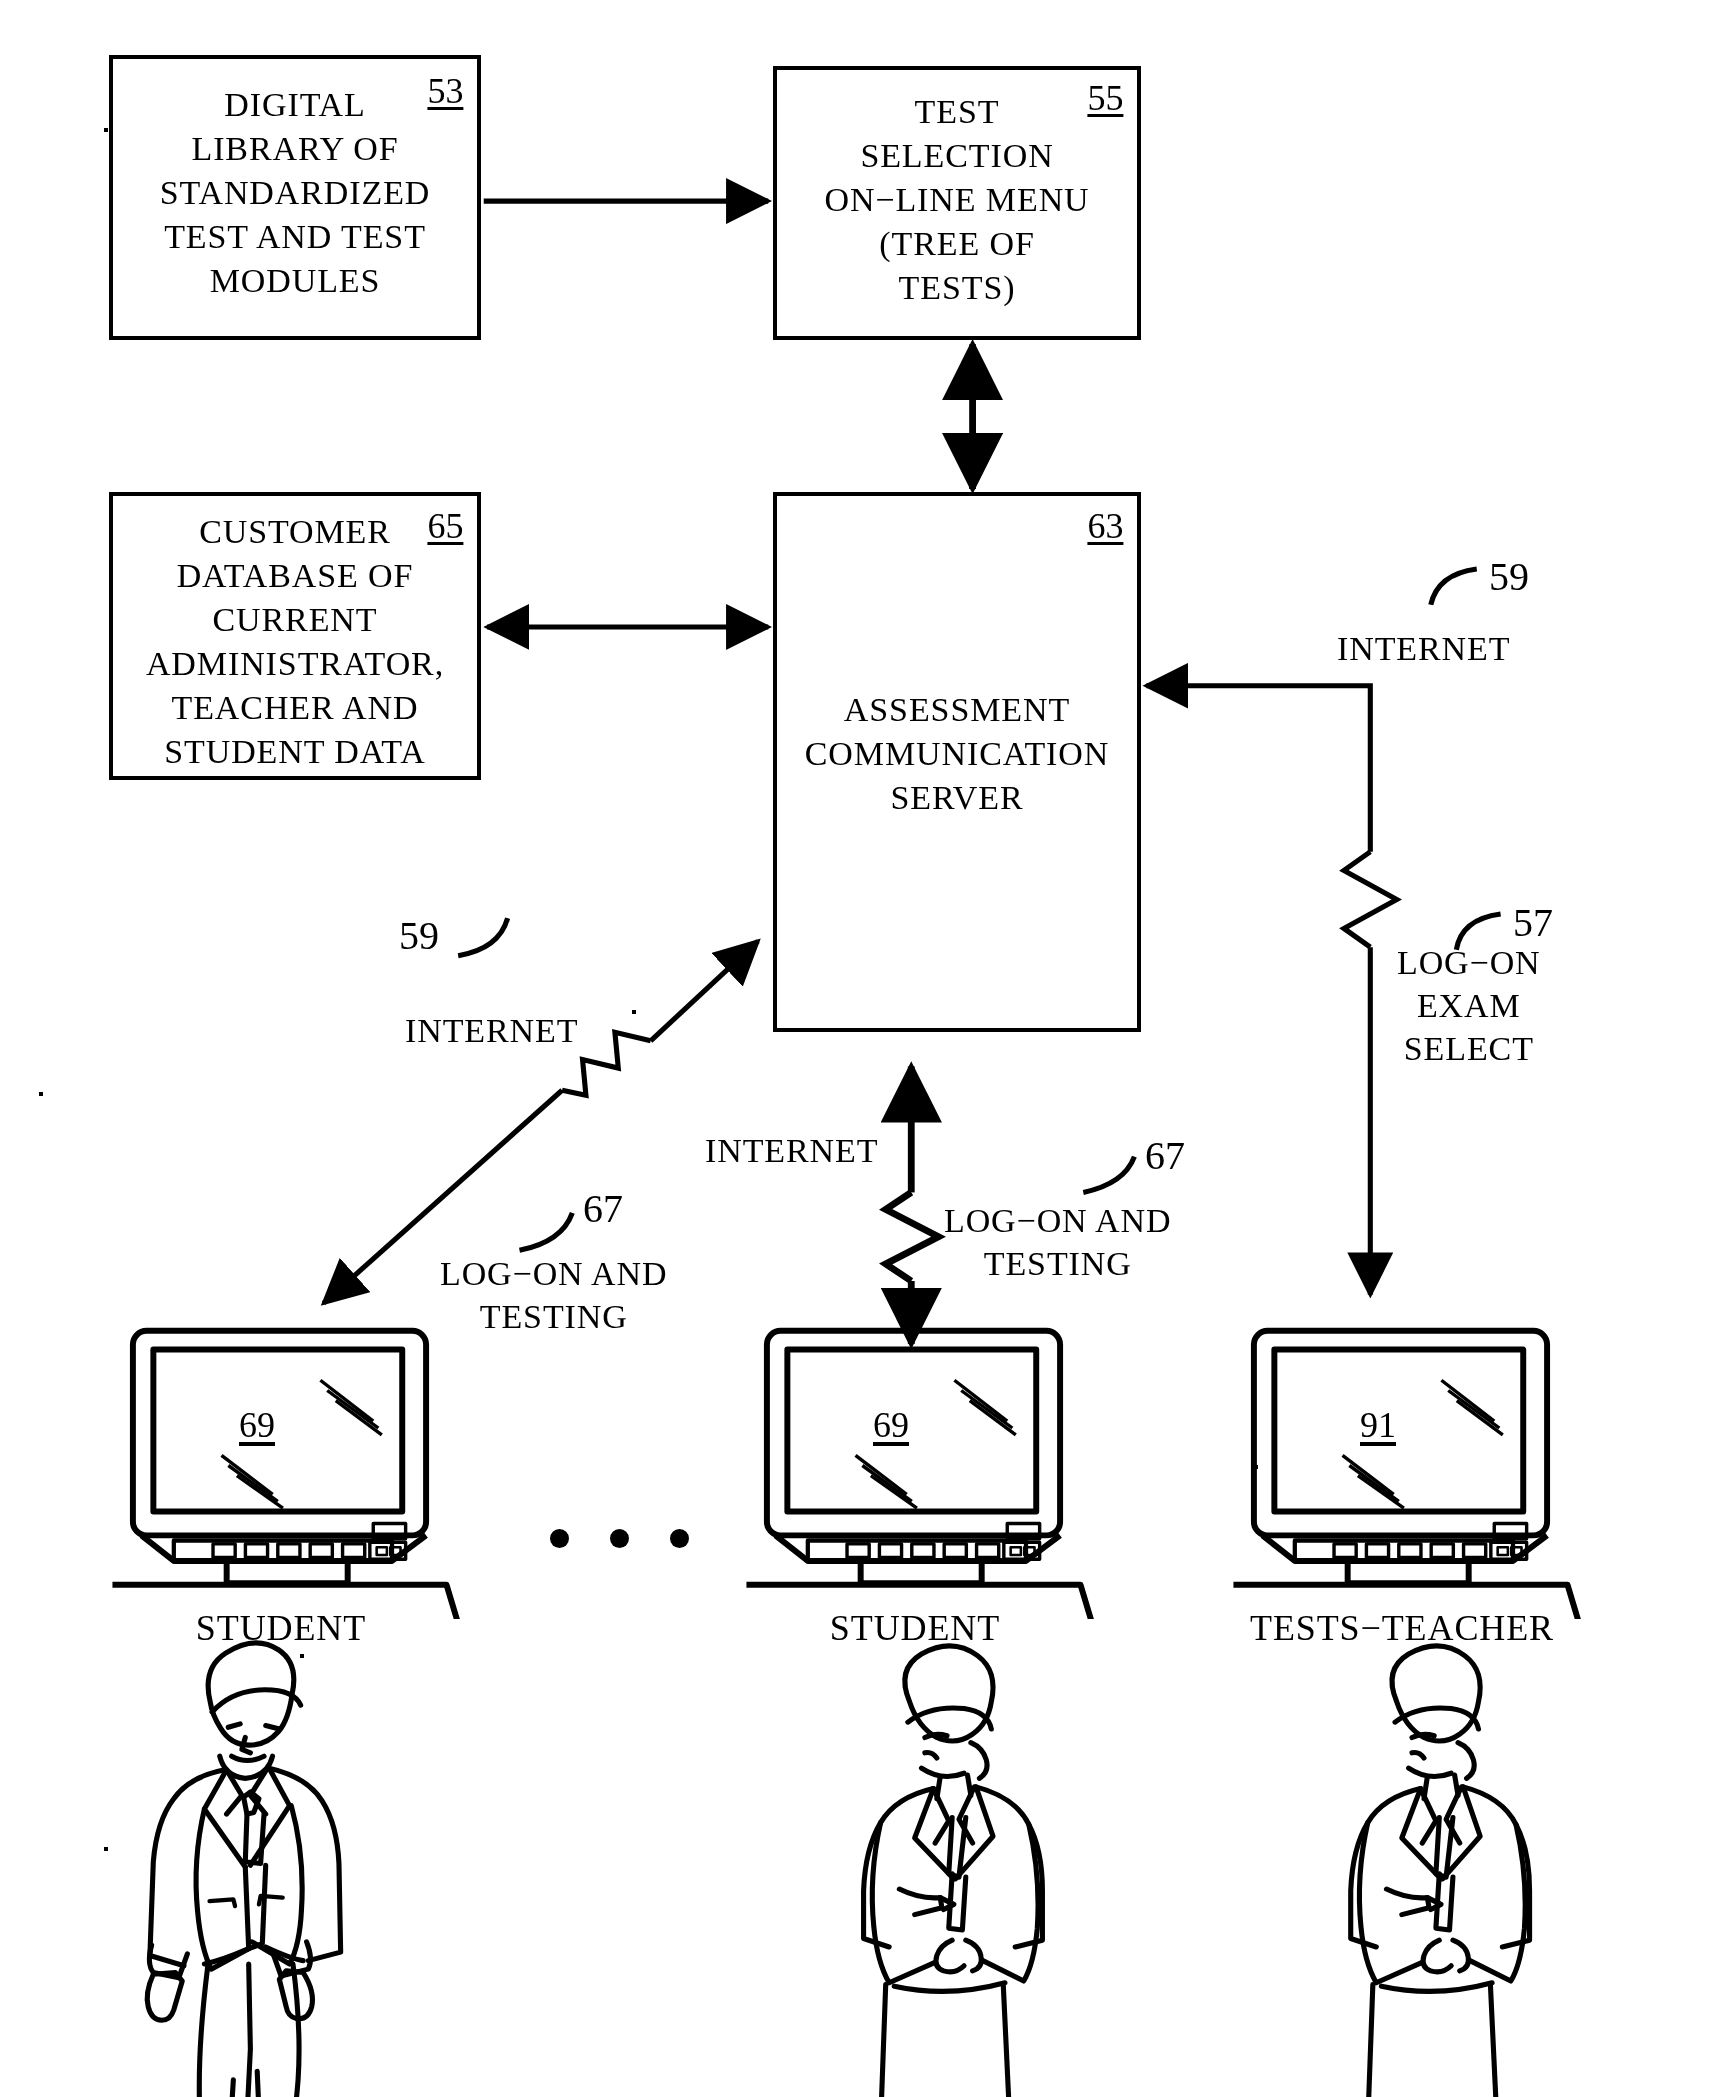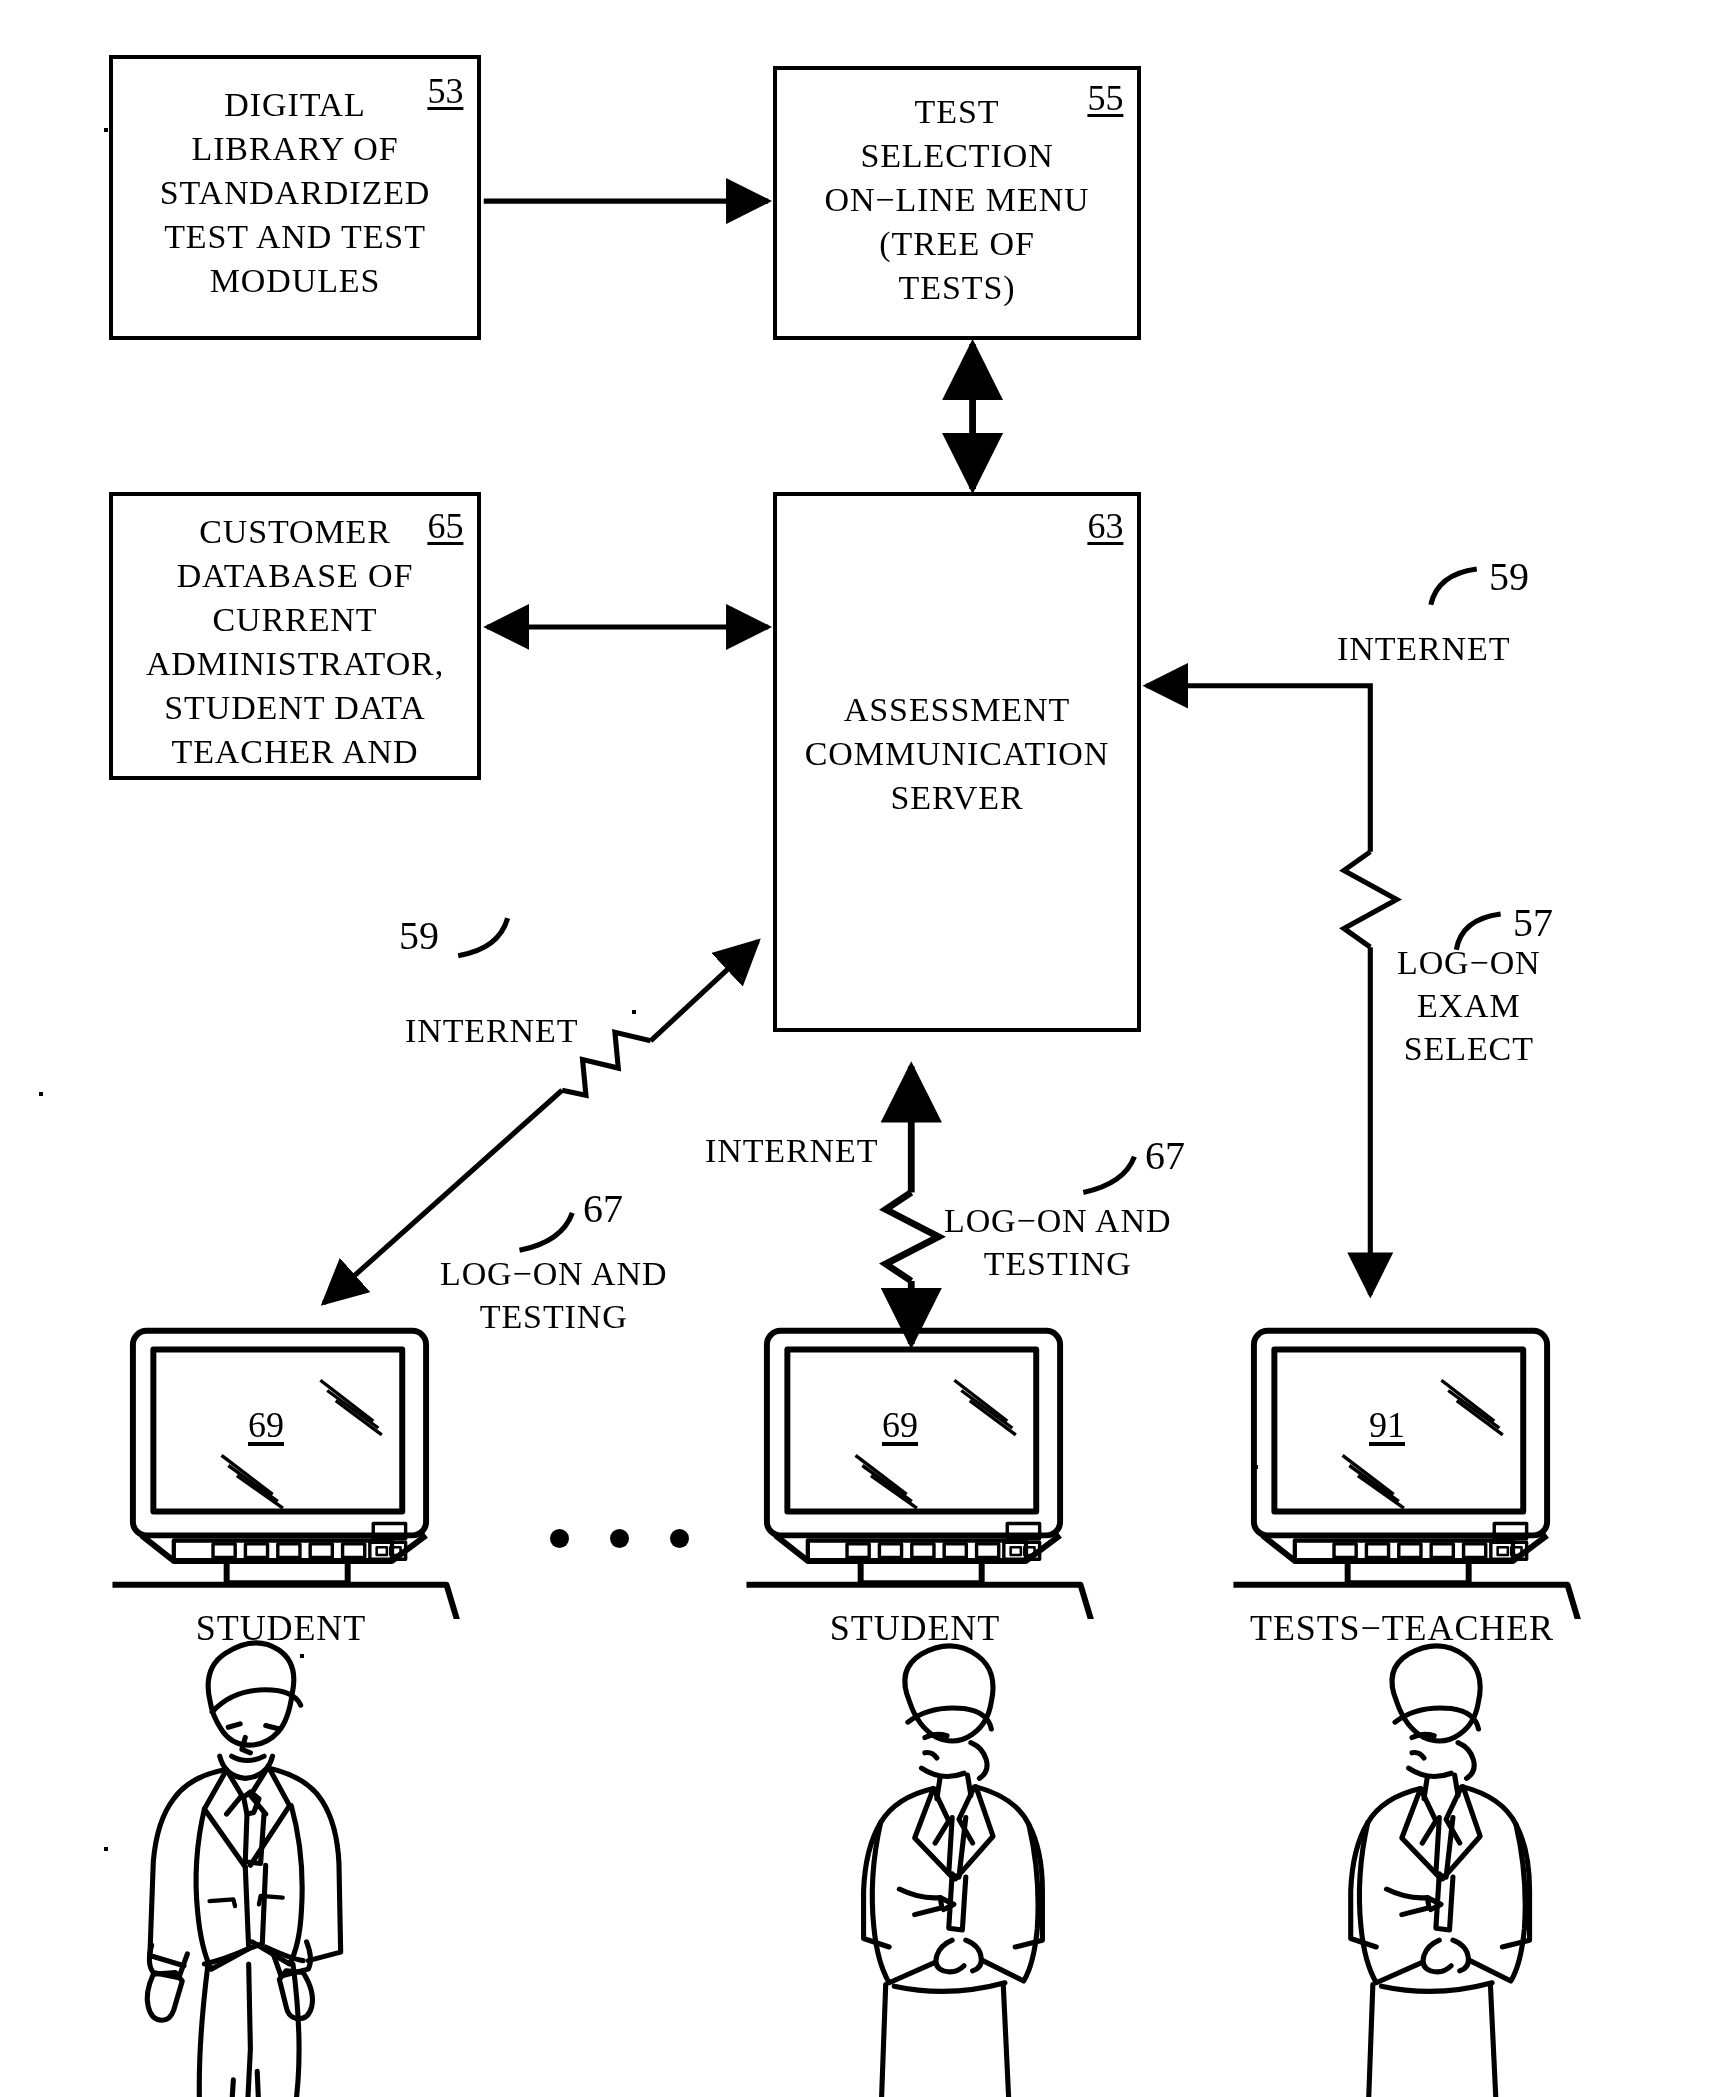--- a/index.html
+++ b/index.html
@@ -68,21 +68,20 @@
   }
   
   .station{ position:absolute; }
   .screenref{
     position:absolute;
     font-size:36px;
     line-height:36px;
     text-decoration:underline;
     text-underline-offset:5.1px;
     text-decoration-thickness:4.3px;
-    margin-left:9px;
   }
   .kbdlabel{
     position:absolute;
     font-size:36px;
     line-height:36px;
     white-space:nowrap;
     text-align:center;
     transform:translateX(-50%);
     letter-spacing:0.9px;
   }
@@ -121,22 +120,22 @@
     </div>
   </div>
 
   <div class="pbox" style="left:109px;top:492px;width:372px;height:288px;padding-top:13.6px;">
     <span class="refnum" style="right:13.6px;top:12px;">65</span>
     <div class="lines">
       <span class="ln">CUSTOMER</span>
       <span class="ln">DATABASE OF</span>
       <span class="ln">CURRENT</span>
       <span class="ln">ADMINISTRATOR,</span>
+      <span class="ln">TEACHER AND</span>
       <span class="ln">STUDENT DATA</span>
-      <span class="ln">TEACHER AND</span>
     </div>
   </div>
 
   <div class="pbox" style="left:773px;top:492px;width:368px;height:540px;padding-top:0;justify-content:center;">
     <span class="refnum" style="right:13.6px;top:12px;">63</span>
     <div class="lines" style="margin-top:-17px;">
       <span class="ln">ASSESSMENT</span>
       <span class="ln">COMMUNICATION</span>
       <span class="ln">SERVER</span>
     </div>

